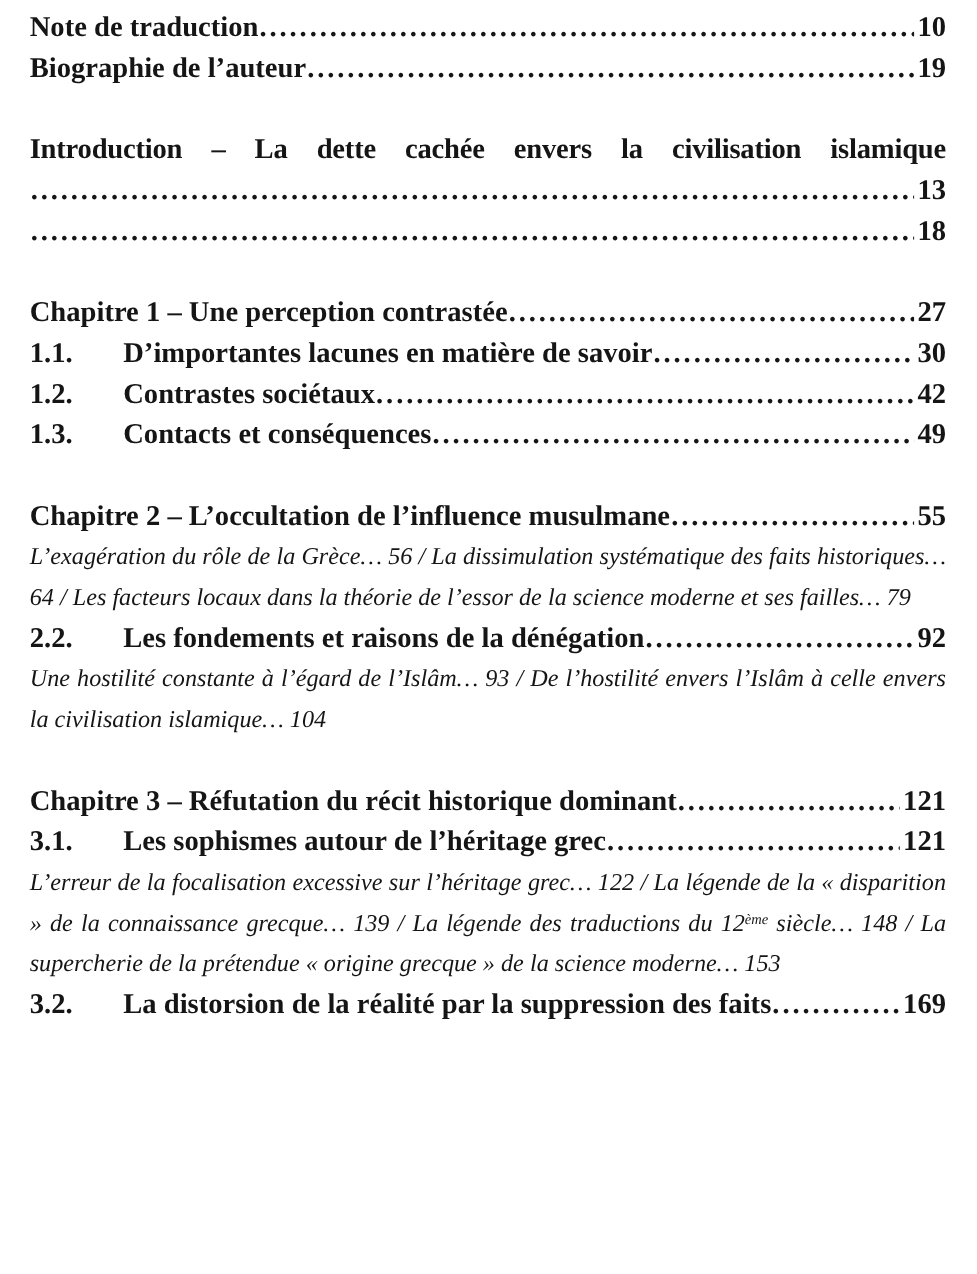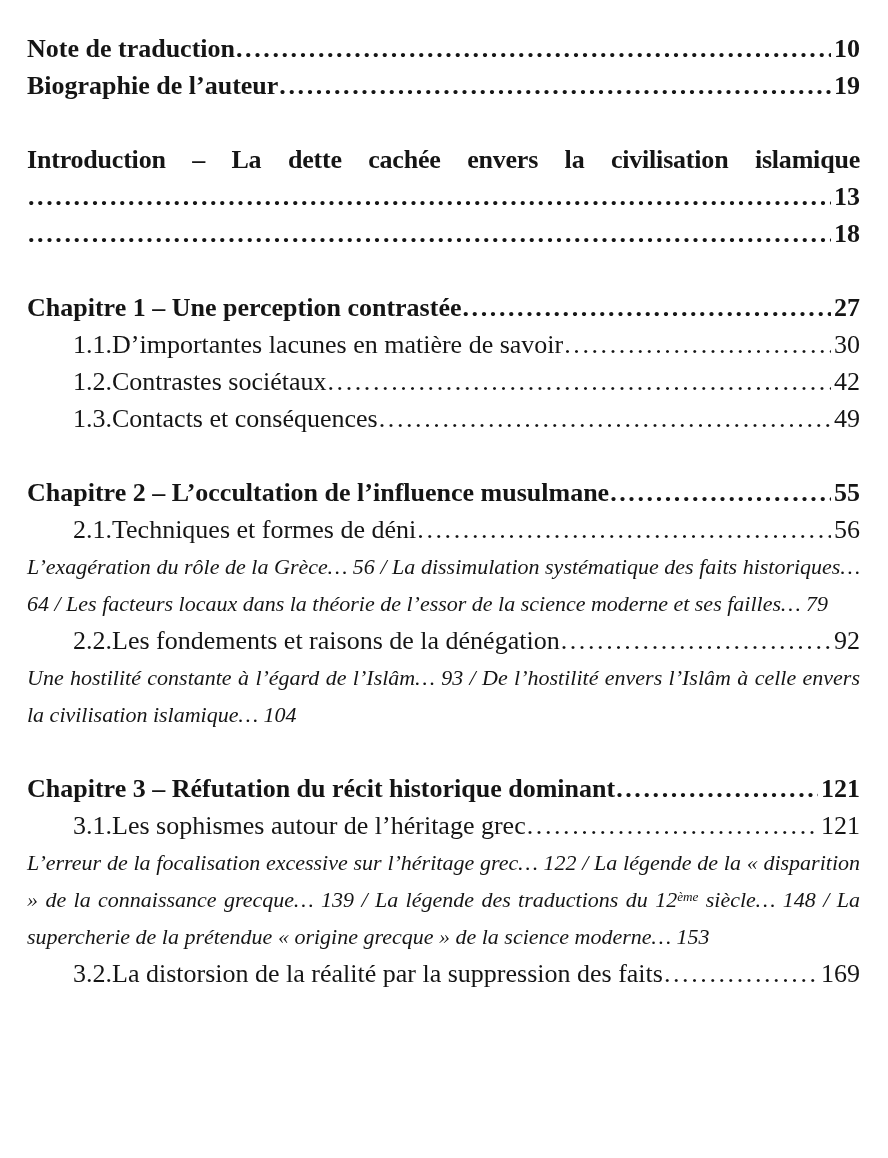--- a/index.html
+++ b/index.html
@@ -7,42 +7,41 @@
     width: 888px;
     height: 1074px;
     box-sizing: border-box;
     background: #ffffff;
     color: #151515;
     font-family: "Liberation Serif", "DejaVu Serif", serif;
     font-size: 26px;
     line-height: 37px;
     padding: 6px 28px 0 27px;
     overflow: hidden;
-    margin-top: 24px;
   }
   .row {
     display: flex;
     align-items: baseline;
   }
   .row .lbl { white-space: nowrap; flex: 0 0 auto; }
   .row .num { flex: 0 0 85px; white-space: nowrap; }
   .row .dots {
     flex: 1 1 auto;
     overflow: hidden;
     white-space: nowrap;
     margin: 0 3px 0 1px;
     min-width: 0;
   }
   .row .dots::after {
     content: "..........................................................................................................................................";
     letter-spacing: 2.6px;
   }
   .row .pg { flex: 0 0 auto; white-space: nowrap; }
   .main { font-weight: 700; }
-  .sub  { font-weight: 400; text-align: right; }
+  .sub  { font-weight: 700; }
   .gap-before { margin-top: 37px; }
   .wrap-label {
     font-weight: 700;
     text-align: justify;
     text-align-last: justify;
     letter-spacing: -0.2px;
   }
   .detail {
     margin: 0;
     font-style: italic;
@@ -113,26 +112,20 @@
     <span class="dots"></span>
     <span class="pg">49</span>
   </div>
 
   <div class="row main gap-before">
     <span class="lbl">Chapitre 2 – L’occultation de l’influence musulmane</span>
     <span class="dots"></span>
     <span class="pg">55</span>
   </div>
 
-  <div class="row sub">
-    <span class="num">2.1.</span>
-    <span class="lbl">Techniques et formes de déni</span>
-    <span class="dots"></span>
-    <span class="pg">56</span>
-  </div>
 
   <p class="detail">L’exagération du rôle de la Grèce… 56 / La dissimulation systématique des faits historiques… 64 / Les facteurs locaux dans la théorie de l’essor de la science moderne et ses failles… 79</p>
 
   <div class="row sub">
     <span class="num">2.2.</span>
     <span class="lbl">Les fondements et raisons de la dénégation</span>
     <span class="dots"></span>
     <span class="pg">92</span>
   </div>
 

